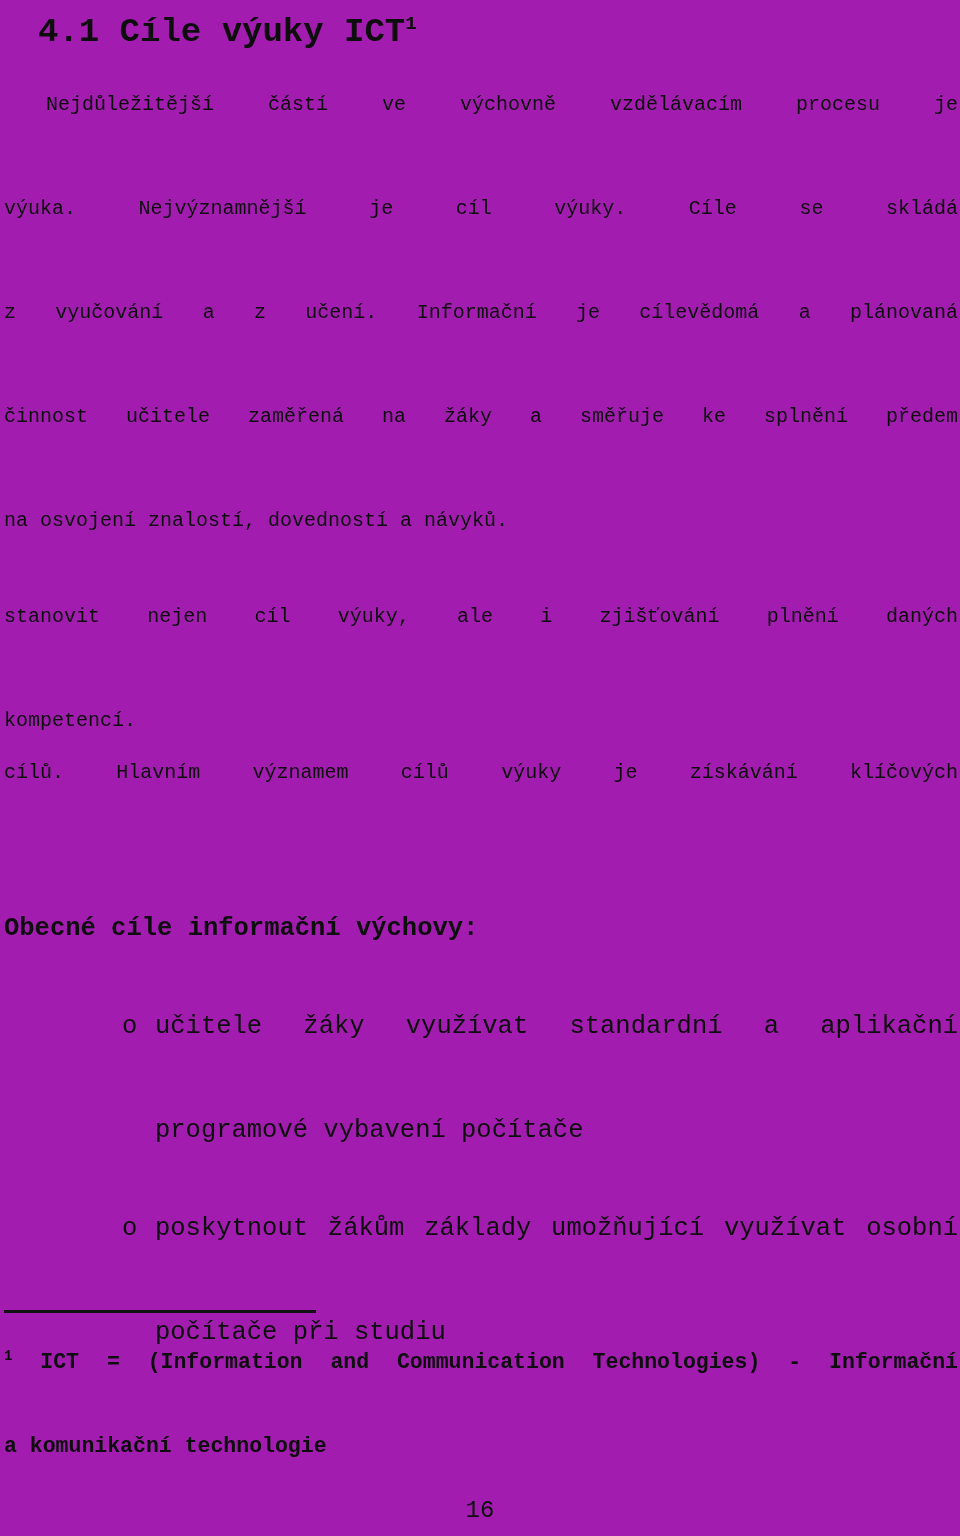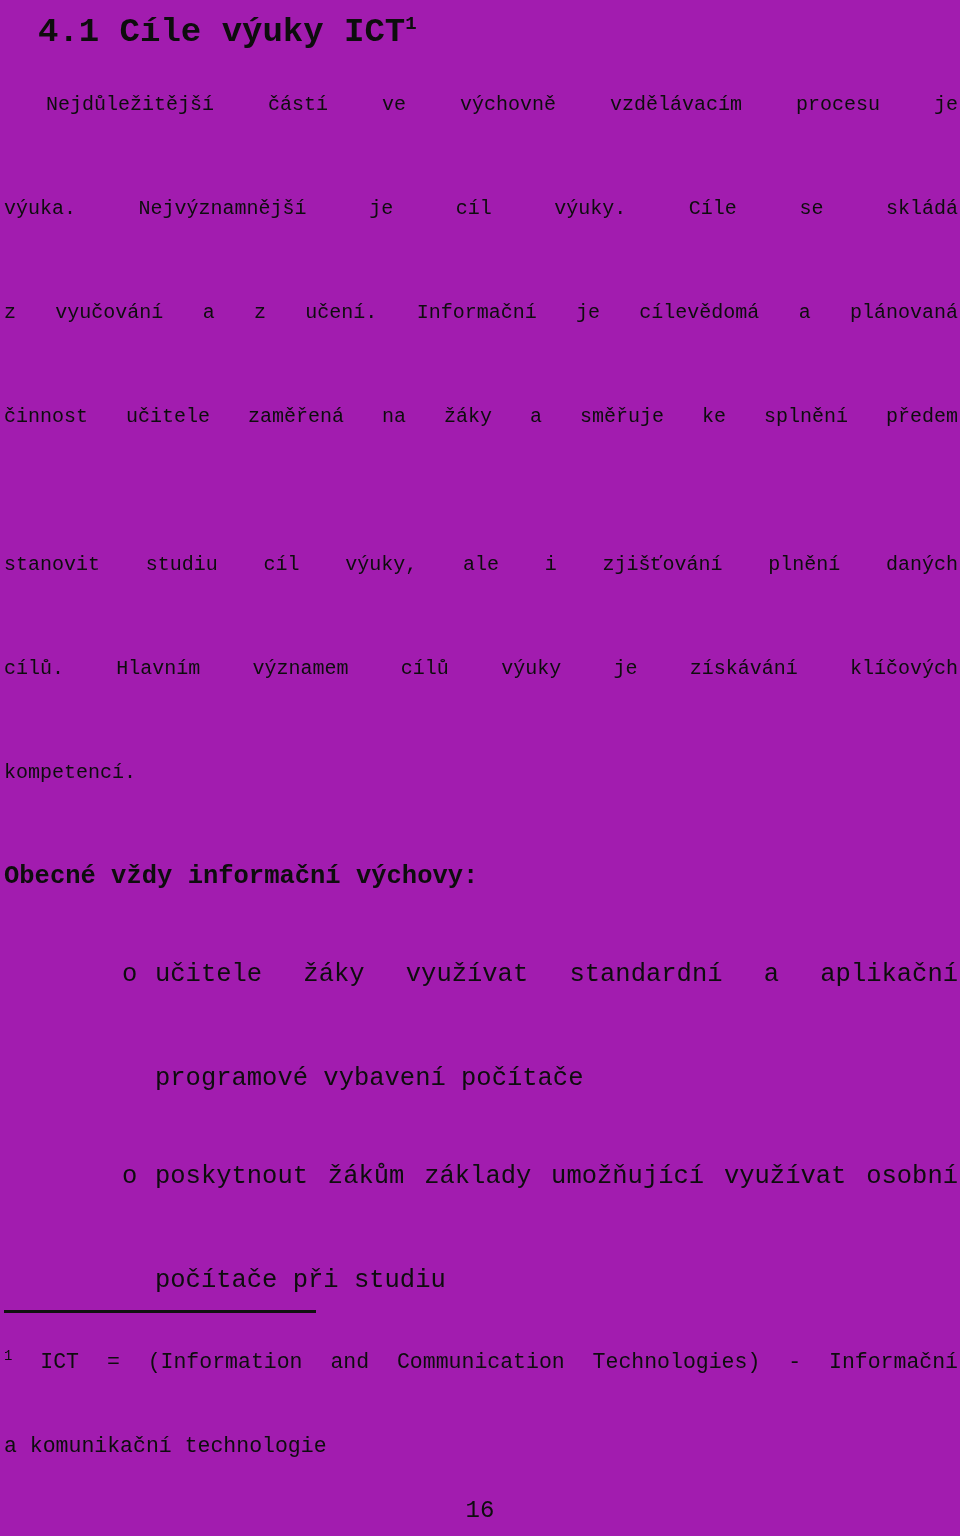--- a/index.html
+++ b/index.html
@@ -130,20 +130,21 @@
     width: 312px;
     height: 3px;
     background: #111111;
     margin: 0 0 28px 0;
   }
   .footnote {
     font-size: 21.5px;
     line-height: 42px;
     text-align: justify;
     margin: 0;
+    font-weight: bold;
   }
   .footnote .fn-sup {
     font-size: 14px;
     vertical-align: super;
     line-height: 0;
   }
   .footnote .fline {
     display: block;
     text-align: justify;
   }
@@ -172,29 +173,30 @@
 
   <div class="content">
 
     <h1 class="doc-heading"><span>4.1 Cíle výuky ICT</span><span class="sup">1</span></h1>
 
     <p class="para p1">
       <span class="jline first">Nejdůležitější částí ve výchovně vzdělávacím procesu je</span>
       <span class="jline">výuka. Nejvýznamnější je cíl výuky. Cíle se skládá</span>
       <span class="jline">z vyučování a z učení. Informační je cílevědomá a plánovaná</span>
       <span class="jline">činnost učitele zaměřená na žáky a směřuje ke splnění předem</span>
+      <span class="jline last">na osvojení znalostí, dovedností a návyků.</span>
     </p>
 
     <p class="para p2">
-      <span class="jline">stanovit studiu cíl výuky, ale i zjišťování plnění daných</span>
+      <span class="jline">stanovit nejen cíl výuky, ale i zjišťování plnění daných</span>
+      <span class="jline last">kompetencí.</span>
       <span class="jline">cílů. Hlavním významem cílů výuky je získávání klíčových</span>
-      <span class="jline last">kompetencí.</span>
     </p>
 
-    <h2 class="subhead sh1">Obecné vždy informační výchovy:</h2>
+    <h2 class="subhead sh1">Obecné cíle informační výchovy:</h2>
 
     <ul class="bullets b1">
       <li class="bullet-item">
         <span class="bullet-marker">o</span>
         <span class="bullet-line stretch">učitele žáky využívat standardní a aplikační</span>
         <span class="bullet-line">programové vybavení počítače</span>
       </li>
       <li class="bullet-item">
         <span class="bullet-marker">o</span>
         <span class="bullet-line stretch">poskytnout žákům základy umožňující využívat osobní</span>

